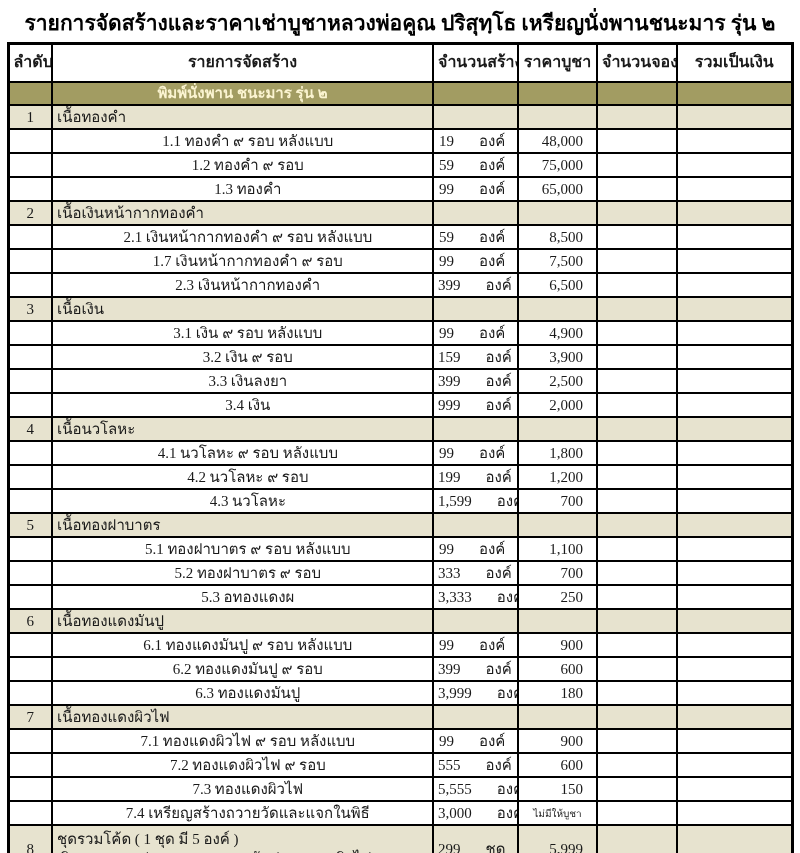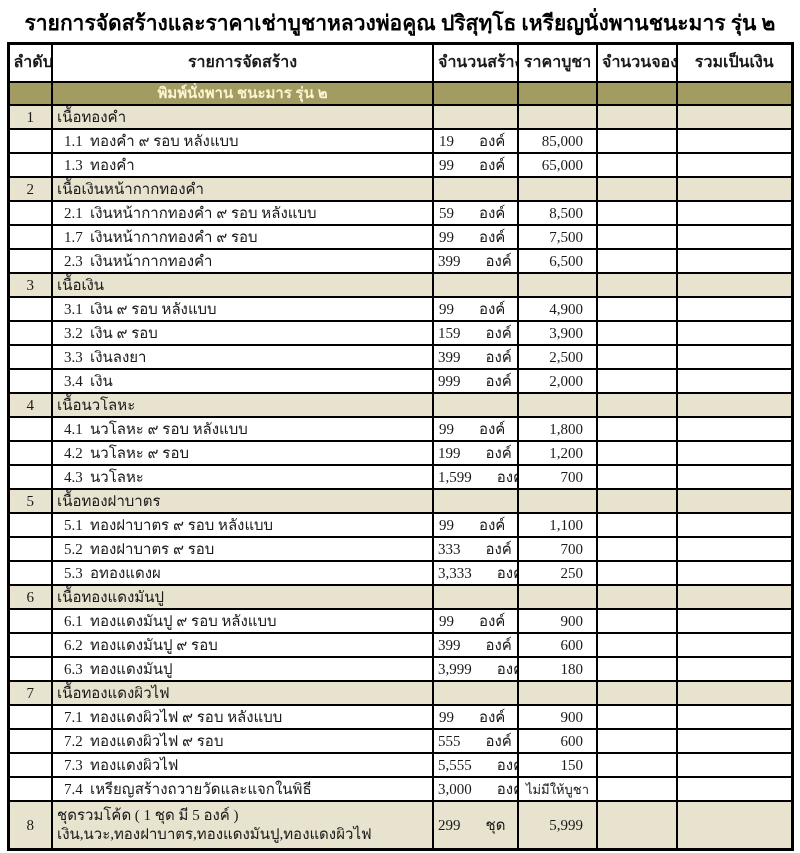--- a/index.html
+++ b/index.html
@@ -39,26 +39,26 @@
   }
   tr.subheader td{
     background:var(--khaki);color:var(--khaki-text);
     font-weight:bold;height:18px;text-align:center;font-size:15px;
   }
   tr.section td{background:var(--section-bg);}
   tr.section .c-name{font-weight:normal;}
   tr.set td{background:var(--section-bg);height:44px;}
   .c-no{text-align:center;}
   .c-name{text-align:left;}
-  tr.item .c-name{padding-left:11px;}
+  tr.item .c-name{padding-left:11px;text-align:center;}
   .ino{display:inline-block;min-width:26px;}
   .c-qty{text-align:right;padding-right:6px;}
   .c-qty .unit{display:inline-block;width:32px;text-align:left;margin-left:25px;}
   .c-price{text-align:right;padding-right:13px;}
-  .c-price.note{text-align:center;font-size:13px;padding-right:4px;}
+  .c-price.note{text-align:center;font-size:10px;padding-right:4px;}
   tr.set .c-name{white-space:normal;line-height:19px;vertical-align:middle;padding-left:4px;}
   tr.set .l1,tr.set .l2{display:block;}
 </style>
 </head>
 <body>
 
 <div class="title">รายการจัดสร้างและราคาเช่าบูชาหลวงพ่อคูณ ปริสุทฺโธ  เหรียญนั่งพานชนะมาร รุ่น ๒</div>
 
 <table>
   <colgroup>
@@ -93,21 +93,29 @@
         <td class="c-name"><span>เนื้อทองคำ</span></td>
         <td class="c-qty"></td>
         <td class="c-price"></td>
         <td class="c-reserve"></td>
         <td class="c-total"></td>
       </tr>
       <tr class="item">
         <td class="c-no"></td>
         <td class="c-name"><span class="ino">1.1</span><span>ทองคำ ๙ รอบ หลังแบบ</span></td>
         <td class="c-qty"><span class="num">19</span><span class="unit">องค์</span></td>
-        <td class="c-price">85,000</td>
+        <td class="c-price">48,000</td>
+        <td class="c-reserve"></td>
+        <td class="c-total"></td>
+      </tr>
+      <tr class="item">
+        <td class="c-no"></td>
+        <td class="c-name"><span class="ino">1.2</span><span>ทองคำ ๙ รอบ</span></td>
+        <td class="c-qty"><span class="num">59</span><span class="unit">องค์</span></td>
+        <td class="c-price">75,000</td>
         <td class="c-reserve"></td>
         <td class="c-total"></td>
       </tr>
       <tr class="item">
         <td class="c-no"></td>
         <td class="c-name"><span class="ino">1.3</span><span>ทองคำ</span></td>
         <td class="c-qty"><span class="num">99</span><span class="unit">องค์</span></td>
         <td class="c-price">65,000</td>
         <td class="c-reserve"></td>
         <td class="c-total"></td>

